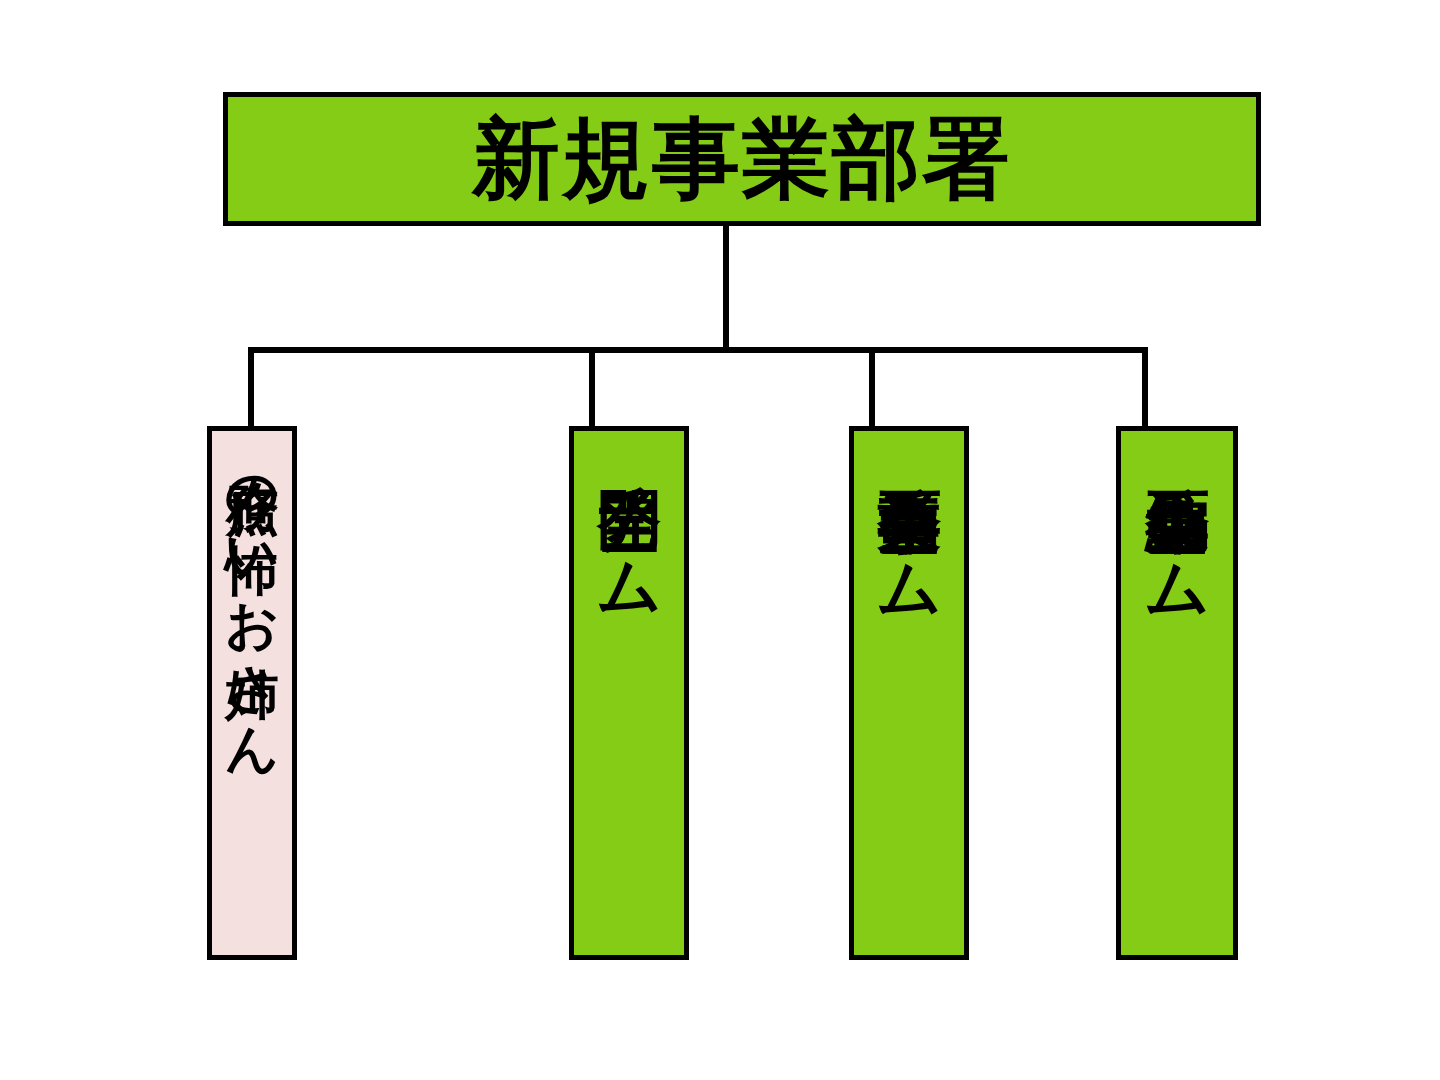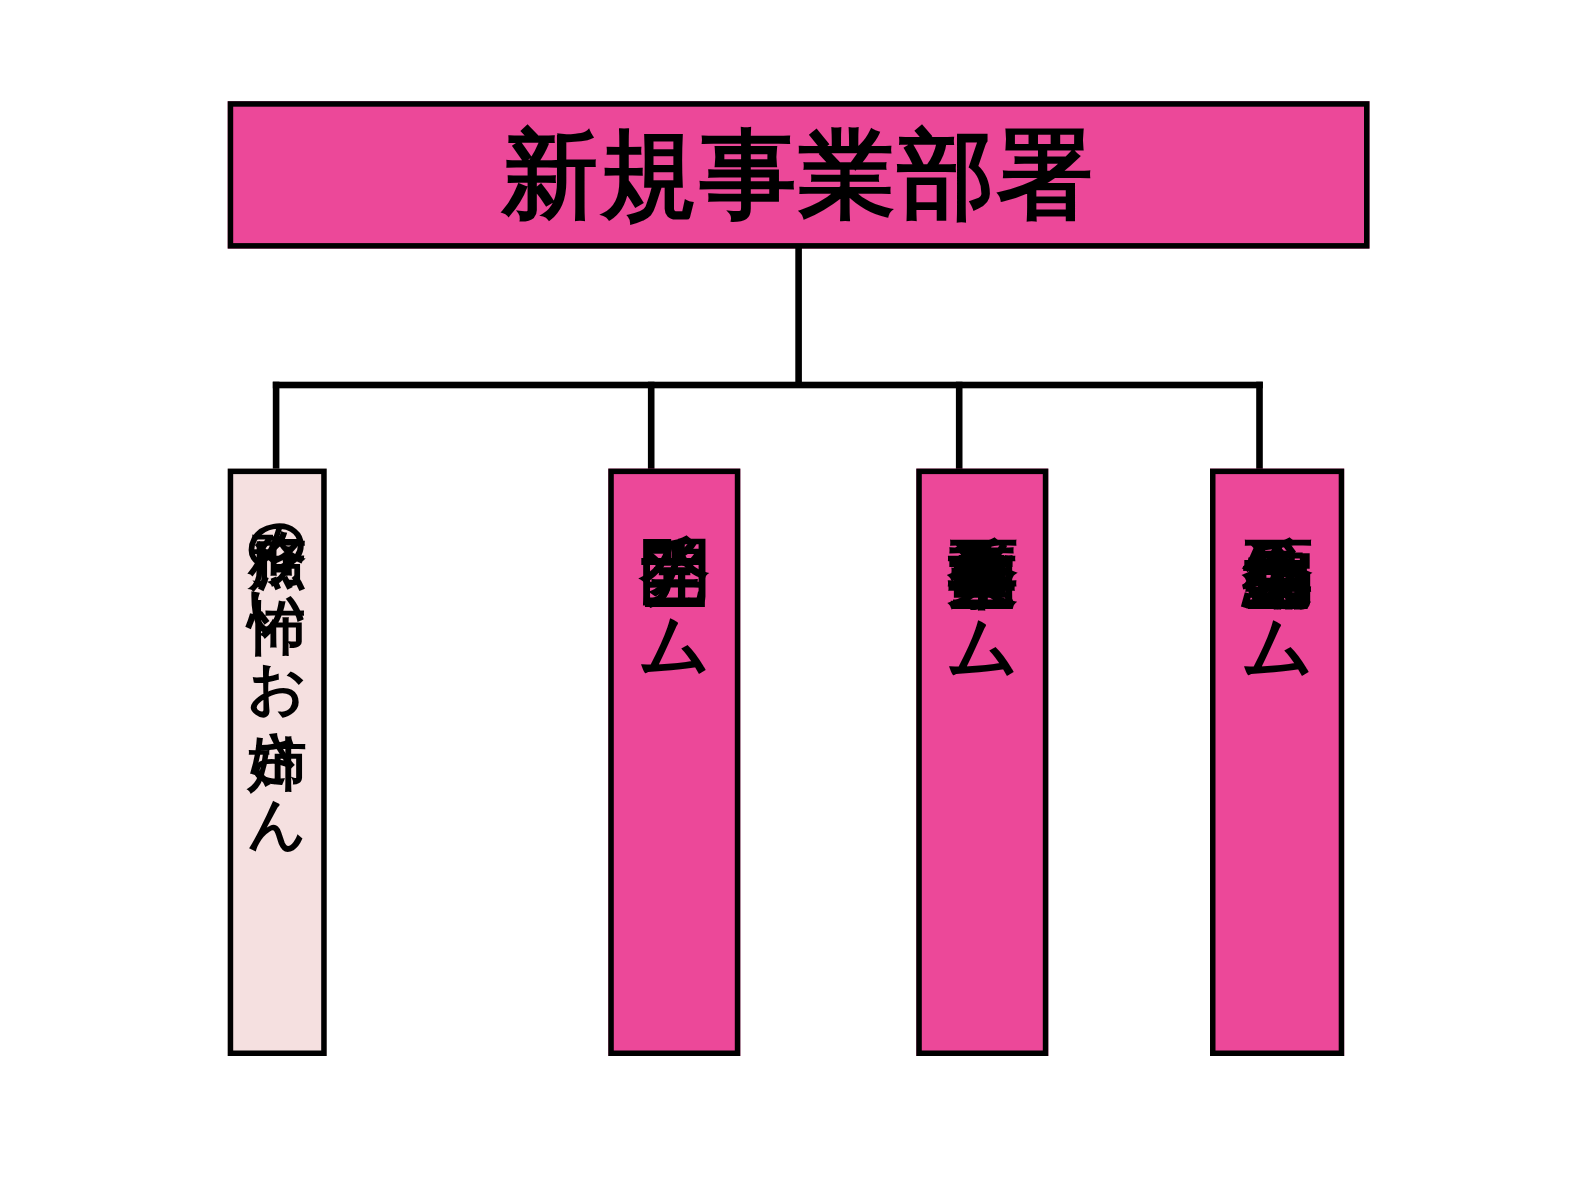--- a/index.html
+++ b/index.html
@@ -22,21 +22,21 @@
   
   .node {
     position: absolute;
     box-sizing: border-box;
     border: 5px solid #000000;
     display: flex;
     align-items: center;
     justify-content: center;
     overflow: hidden;
   }
-  .node.fill-blue { background: #ec4899; }
+  .node.fill-blue { background: #84cc16; margin-left: 16px; }
   .node.fill-pink { background: #f5e0e0; }
 
   .node-label {
     font-family: "DejaVu Sans", "Liberation Sans", sans-serif;
     font-weight: 700;
     color: #000000;
     line-height: 1.0;
     letter-spacing: 0px;
     white-space: nowrap;
     text-rendering: geometricPrecision;

